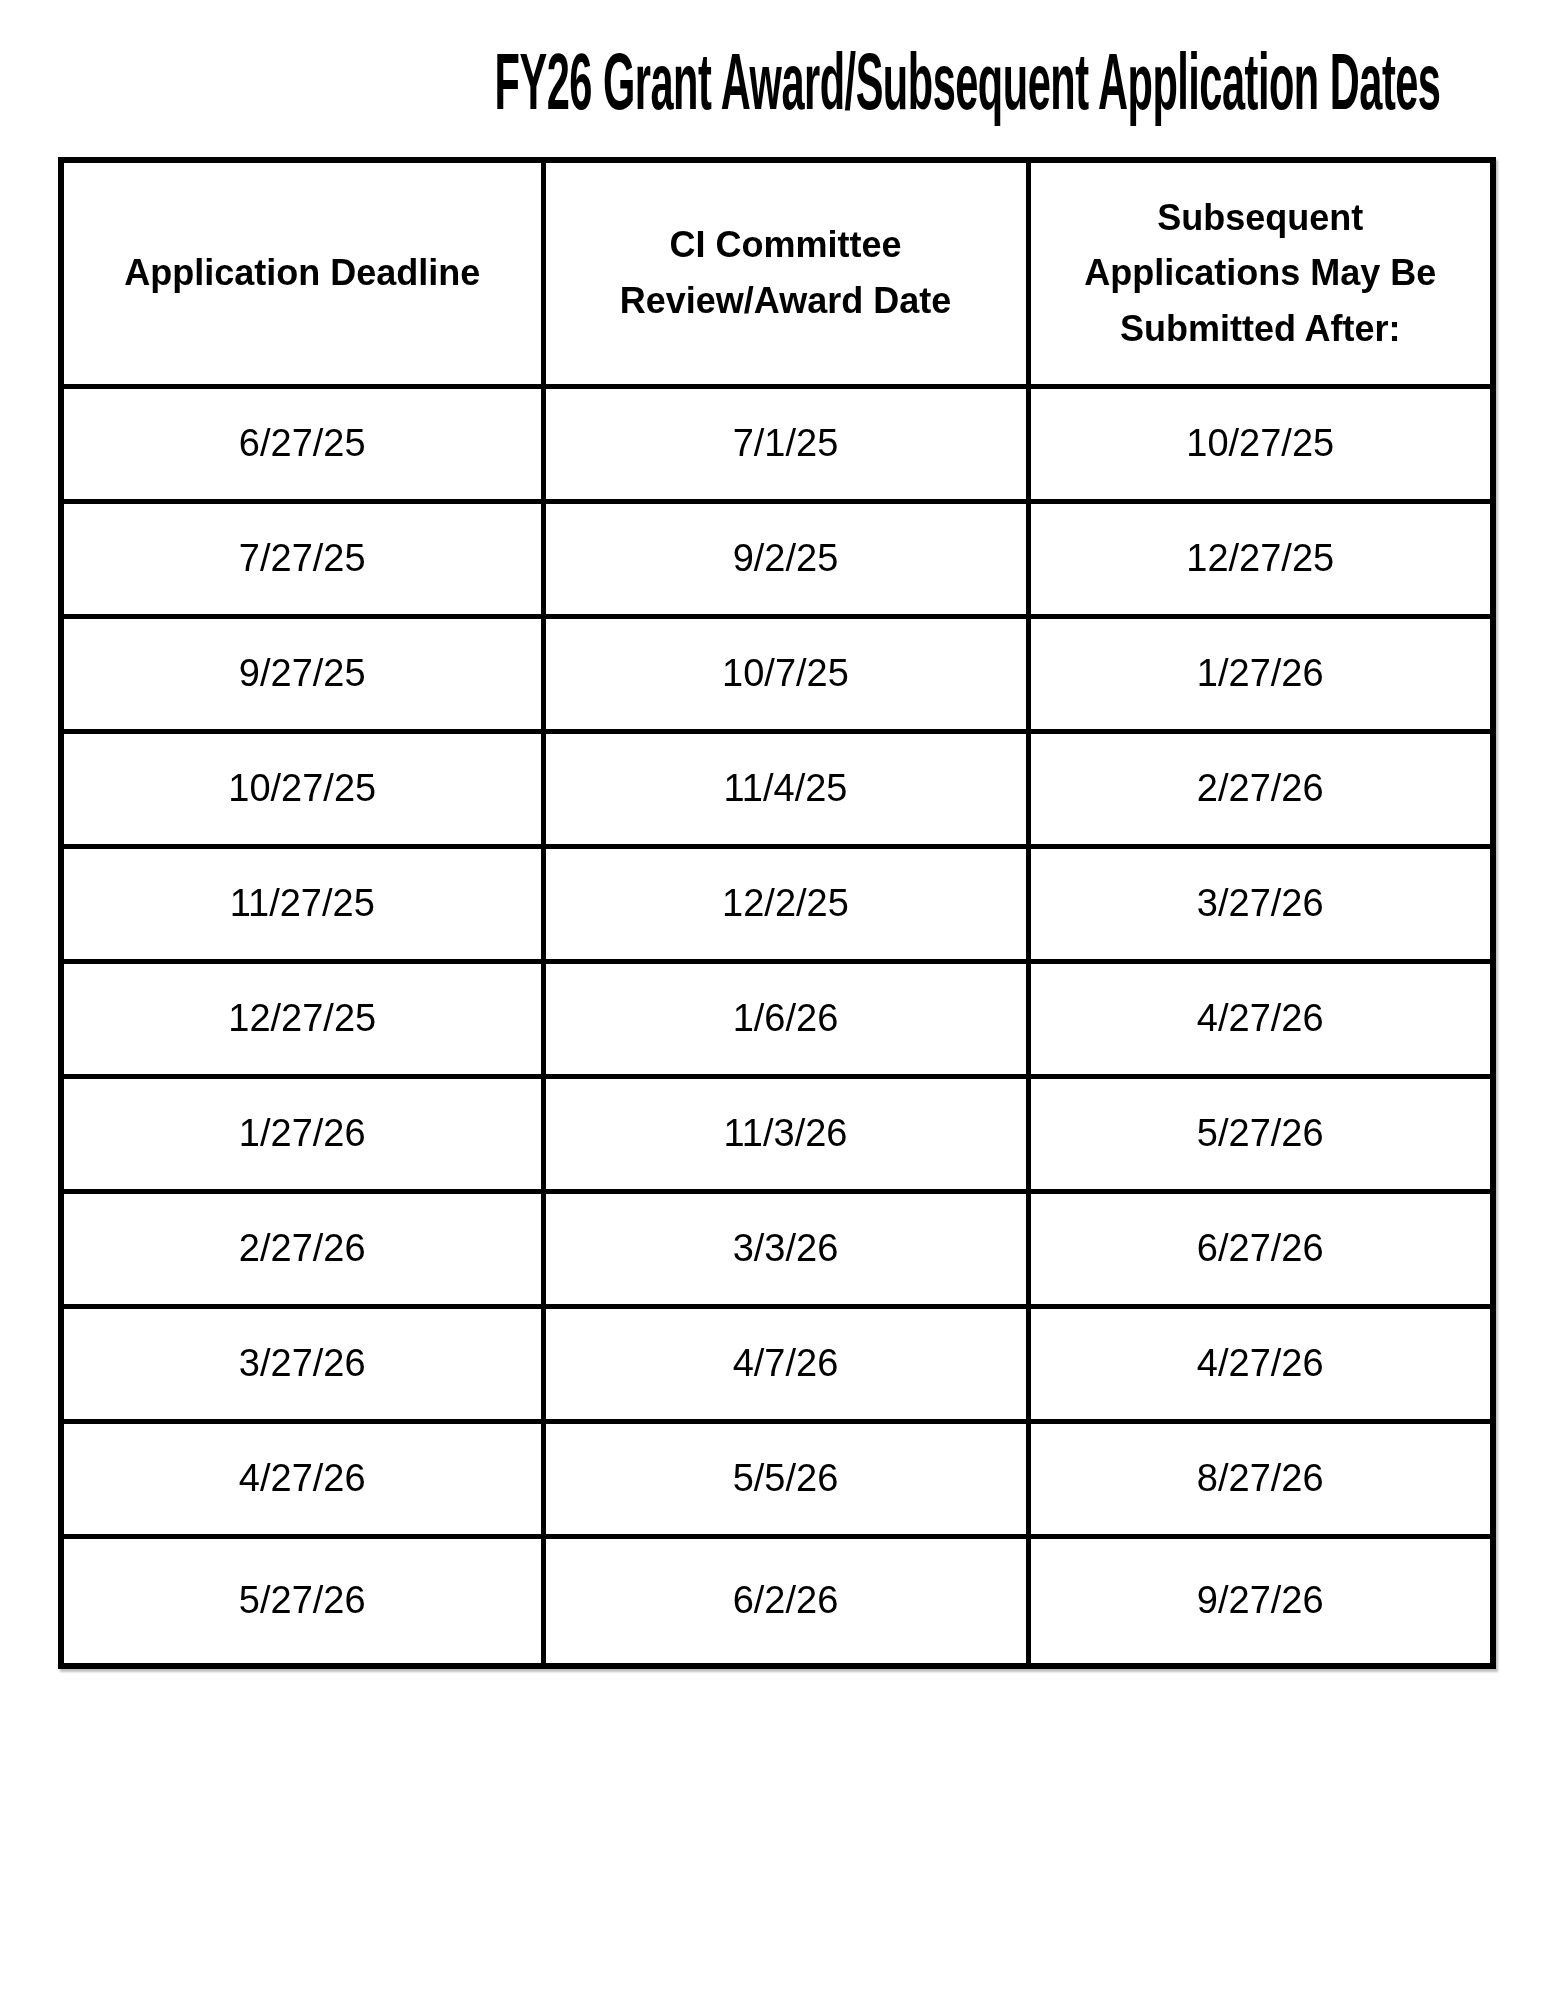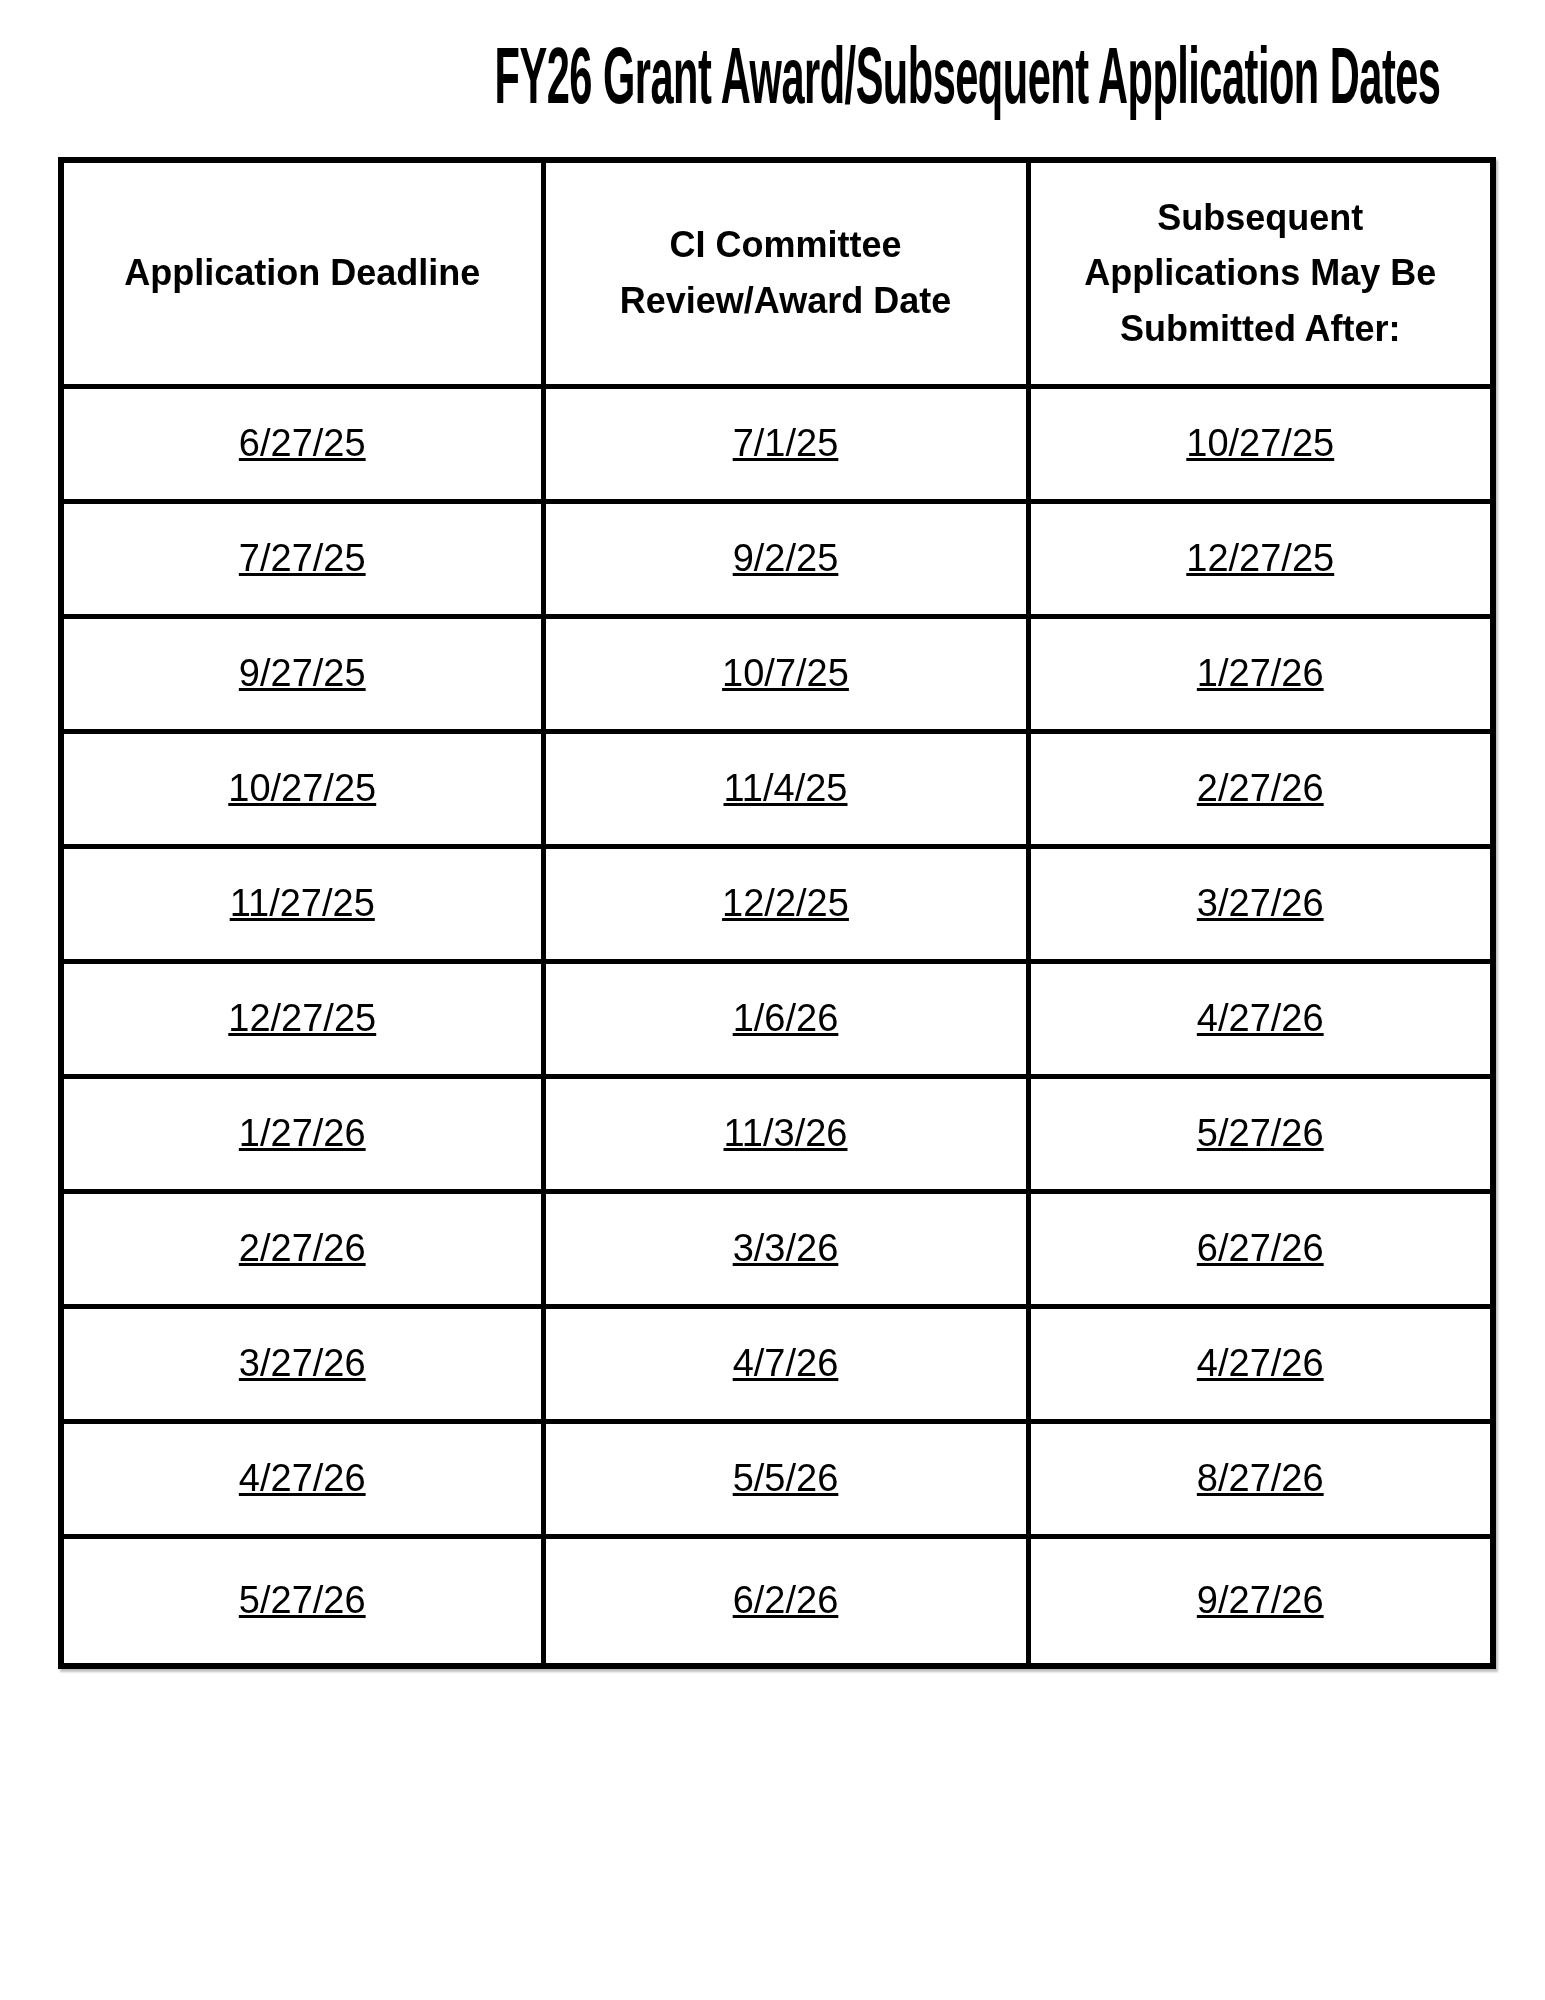--- a/index.html
+++ b/index.html
@@ -12,21 +12,21 @@
     overflow: hidden;
     position: relative;
   }
   .page {
     position: absolute;
     inset: 0;
     background: #ffffff;
   }
   .title-wrap {
     position: absolute;
-    top: 28px;
+    top: 34px;
     left: 58px;
     width: 1432px;
     text-align: center;
     white-space: nowrap;
   }
   .title {
     display: inline-block;
     font-weight: 700;
     font-size: 80px;
     line-height: 1.2;
@@ -53,21 +53,21 @@
     vertical-align: middle;
     overflow: hidden;
   }
   .dates-table thead tr { height: 226px; }
   .dates-table th {
     font-weight: 700;
     font-size: 36px;
     line-height: 1.55;
     padding: 0 28px;
   }
-  .dates-table tbody tr { height: 115px; text-decoration: underline; }
+  .dates-table tbody tr { height: 115px; }
   .dates-table tbody tr:nth-child(11),
   .dates-table tbody tr:nth-child(12) { height: 130px; }
   .dates-table td {
     font-weight: 400;
     font-size: 38px;
     line-height: 1.2;
     padding: 0 10px;
   }
 </style>
 </head>

